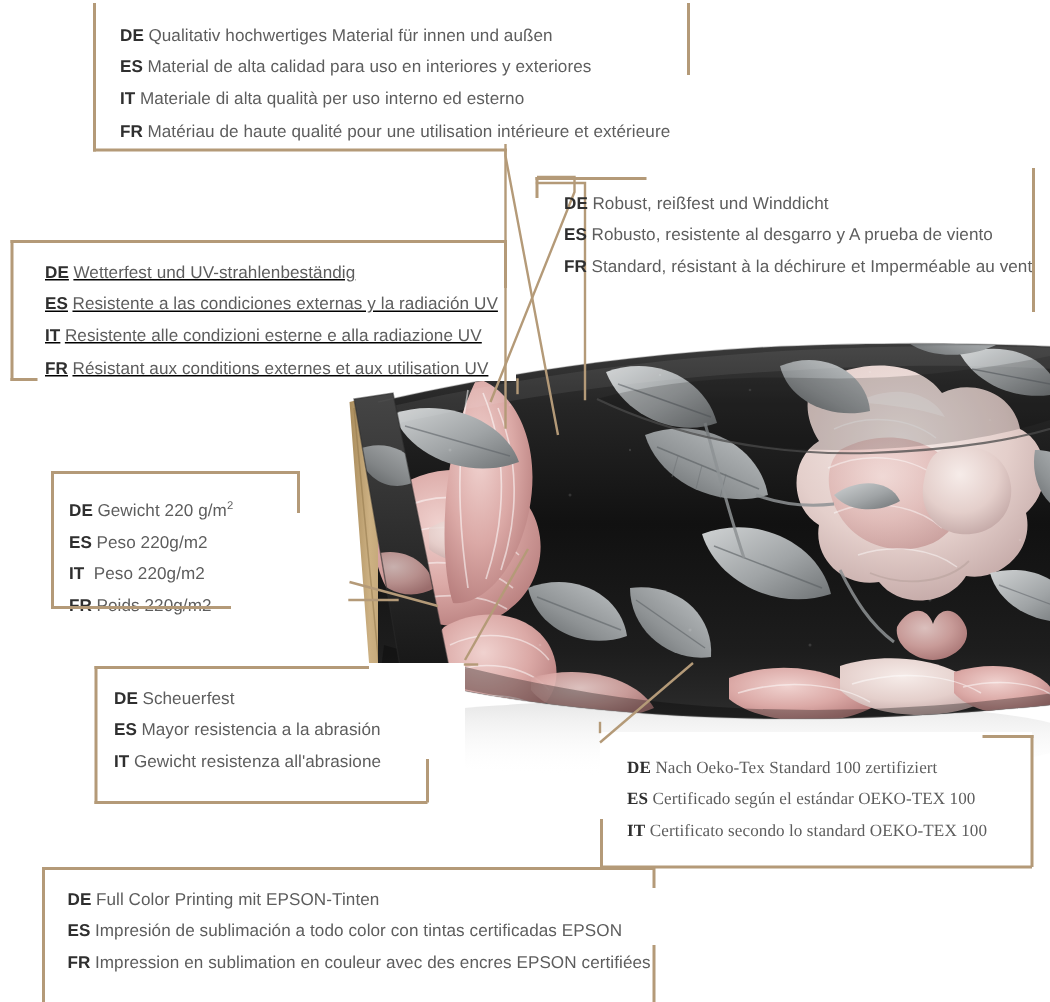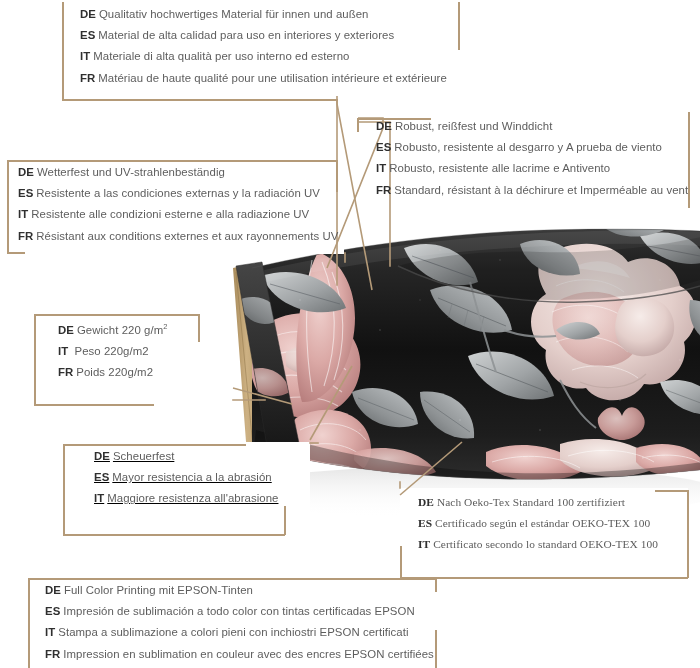--- a/index.html
+++ b/index.html
@@ -17,21 +17,21 @@
 
   
   .callout{
     position:absolute;
     box-sizing:border-box;
     background:transparent;
     z-index:6;
   }
   .callout .lines{
     position:relative;
-    padding:4px 16px 12px 18px;
+    padding:14px 16px 12px 18px;
   }
   .line{
     font-size:11.4px;
     line-height:21.2px;
     color:#5d5d5d;
     white-space:nowrap;
     letter-spacing:.005em;
   }
   .line b{
     color:#2f2f2f;
@@ -372,69 +372,69 @@
 
   <div class="callout" style="left:358px;top:112px;width:332px;">
     <div class="lines">
       <div class="line">
         <b>DE</b><span>Robust, reißfest und Winddicht</span>
       </div>
       <div class="line">
         <b>ES</b><span>Robusto, resistente al desgarro  y A prueba de viento</span>
       </div>
       <div class="line">
-        <b>IT</b><span>Robusto, resistente alle lacrime e Antivento</span>
-      </div>
-      <div class="line">
         <b>FR</b><span>Standard, résistant à la déchirure et Imperméable au vent</span>
       </div>
     </div>
   </div>
 
-  <div class="callout" style="left:0;top:158px;width:338px;">
+  <div class="callout" style="left:12px;top:158px;width:338px;text-decoration:underline;">
     <div class="lines">
       <div class="line">
         <b>DE</b><span>Wetterfest und UV-strahlenbeständig</span>
       </div>
       <div class="line">
         <b>ES</b><span>Resistente a las condiciones externas y la radiación UV</span>
       </div>
       <div class="line">
         <b>IT</b><span>Resistente alle condizioni esterne e alla radiazione UV</span>
       </div>
       <div class="line">
-        <b>FR</b><span>Résistant aux conditions externes et aux rayonnements UV</span>
-      </div>
-    </div>
-  </div>
-
-  <div class="callout" style="left:38px;top:312px;width:200px;">
+        <b>FR</b><span>Résistant aux conditions externes et aux utilisation UV</span>
+      </div>
+    </div>
+  </div>
+
+  <div class="callout" style="left:26px;top:312px;width:200px;">
     <div class="lines" style="padding-left:20px;">
       <div class="line">
         <b>DE</b><span>Gewicht 220 g/m</span><span class="sup">2</span>
       </div>
       <div class="line">
+        <b>ES</b><span>Peso 220g/m2</span>
+      </div>
+      <div class="line">
         <b>IT</b><span> Peso 220g/m2</span>
       </div>
       <div class="line">
         <b>FR</b><span>Poids 220g/m2</span>
       </div>
     </div>
   </div>
 
-  <div class="callout" style="left:76px;top:442px;width:248px;text-decoration:underline;">
+  <div class="callout" style="left:58px;top:442px;width:248px;">
     <div class="lines">
       <div class="line">
         <b>DE</b><span>Scheuerfest</span>
       </div>
       <div class="line">
         <b>ES</b><span>Mayor resistencia a la abrasión</span>
       </div>
       <div class="line">
-        <b>IT</b><span>Maggiore resistenza all'abrasione</span>
+        <b>IT</b><span>Gewicht resistenza all'abrasione</span>
       </div>
     </div>
   </div>
 
   <div class="callout" style="left:400px;top:488px;width:288px;font-family:Liberation Serif, serif;">
     <div class="lines">
       <div class="line">
         <b>DE</b><span>Nach Oeko-Tex Standard 100 zertifiziert</span>
       </div>
       <div class="line">
@@ -448,21 +448,18 @@
 
   <div class="callout" style="left:27px;top:576px;width:410px;">
     <div class="lines">
       <div class="line">
         <b>DE</b><span>Full Color Printing mit EPSON-Tinten</span>
       </div>
       <div class="line">
         <b>ES</b><span>Impresión de sublimación a todo color con tintas certificadas EPSON</span>
       </div>
       <div class="line">
-        <b>IT</b><span>Stampa a sublimazione a colori pieni con inchiostri EPSON certificati</span>
-      </div>
-      <div class="line">
         <b>FR</b><span>Impression en sublimation en couleur avec des encres EPSON certifiées</span>
       </div>
     </div>
   </div>
 
 </div>
 
 </body></html>

